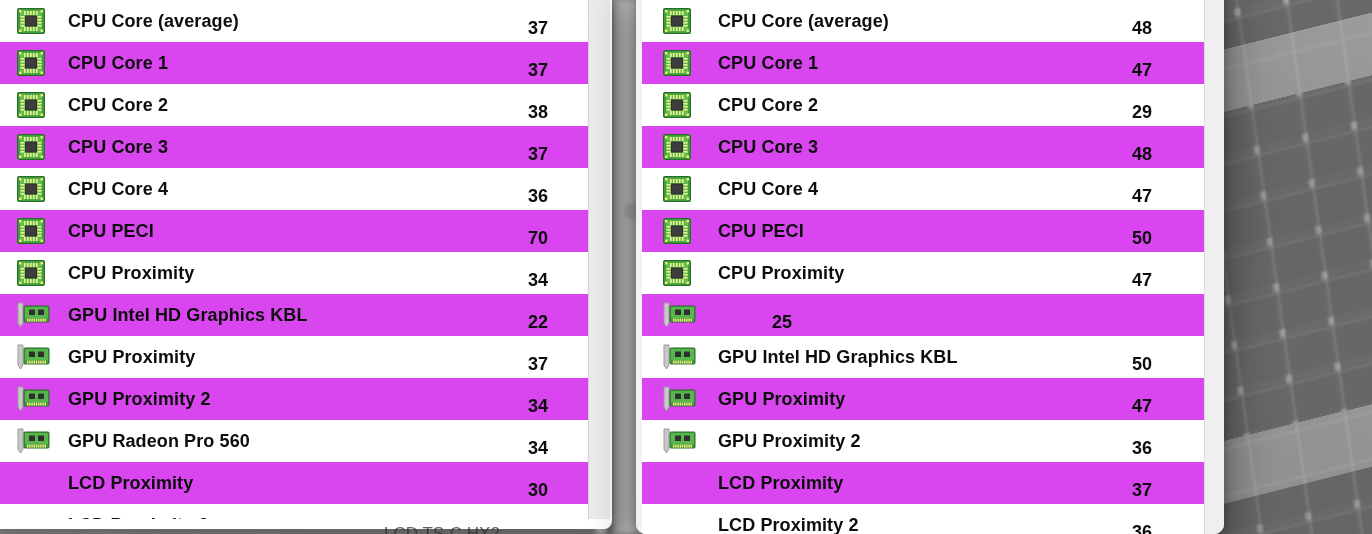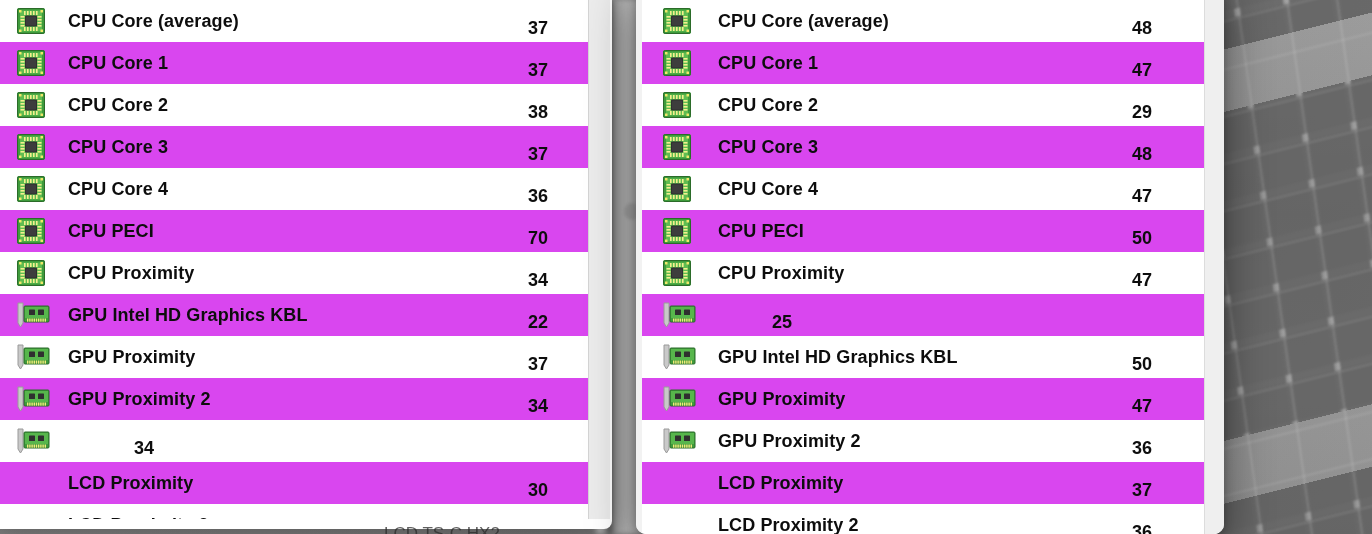--- a/index.html
+++ b/index.html
@@ -500,20 +500,21 @@
       <rect x="15.4" y="16.5" width="1.4" height="3.2"></rect>
                 <rect x="17.6" y="16.5" width="1.4" height="3.2"></rect>
       <rect x="19.8" y="16.5" width="1.4" height="3.2"></rect>
                 <rect x="22" y="16.5" width="1.4" height="3.2"></rect>
       <rect x="24.2" y="16.5" width="1.4" height="3.2"></rect>
                 <rect x="26.4" y="16.5" width="1.4" height="3.2"></rect>
       <rect x="28.6" y="16.5" width="1.4" height="3.2"></rect>
     </g>
   </svg>
           </div>
+          <div class="label-cell">GPU Radeon Pro 560</div>
           <div class="value-cell">34</div>
         </div>
         <div class="row alt">
           <div class="icon-cell"></div>
           <div class="label-cell">LCD Proximity</div>
           <div class="value-cell">30</div>
         </div>
         <div class="row">
           <div class="icon-cell"></div>
           <div class="label-cell">LCD Proximity 2</div>

